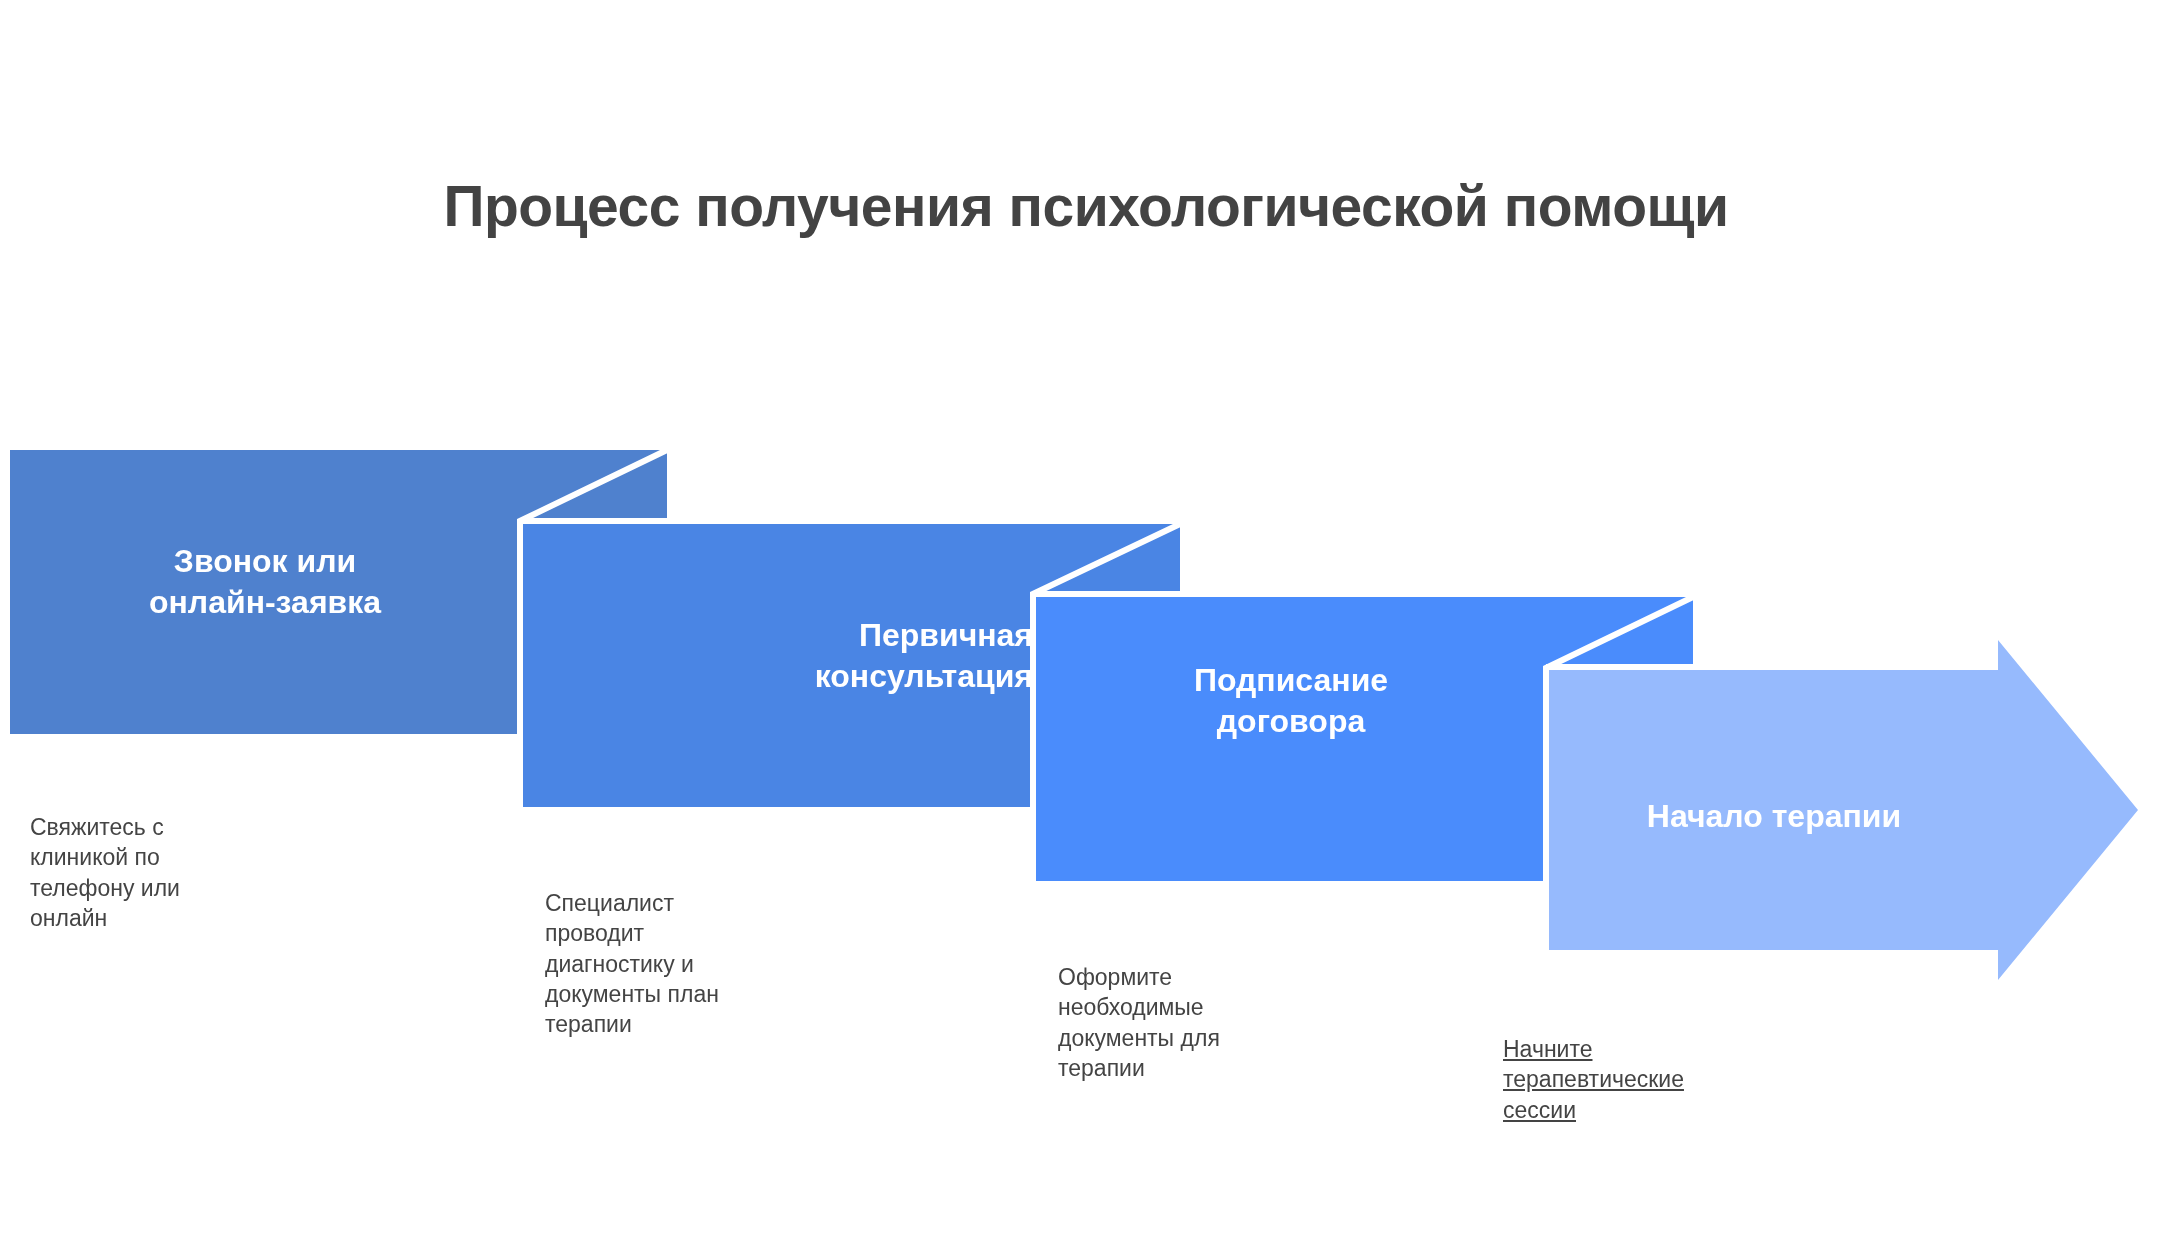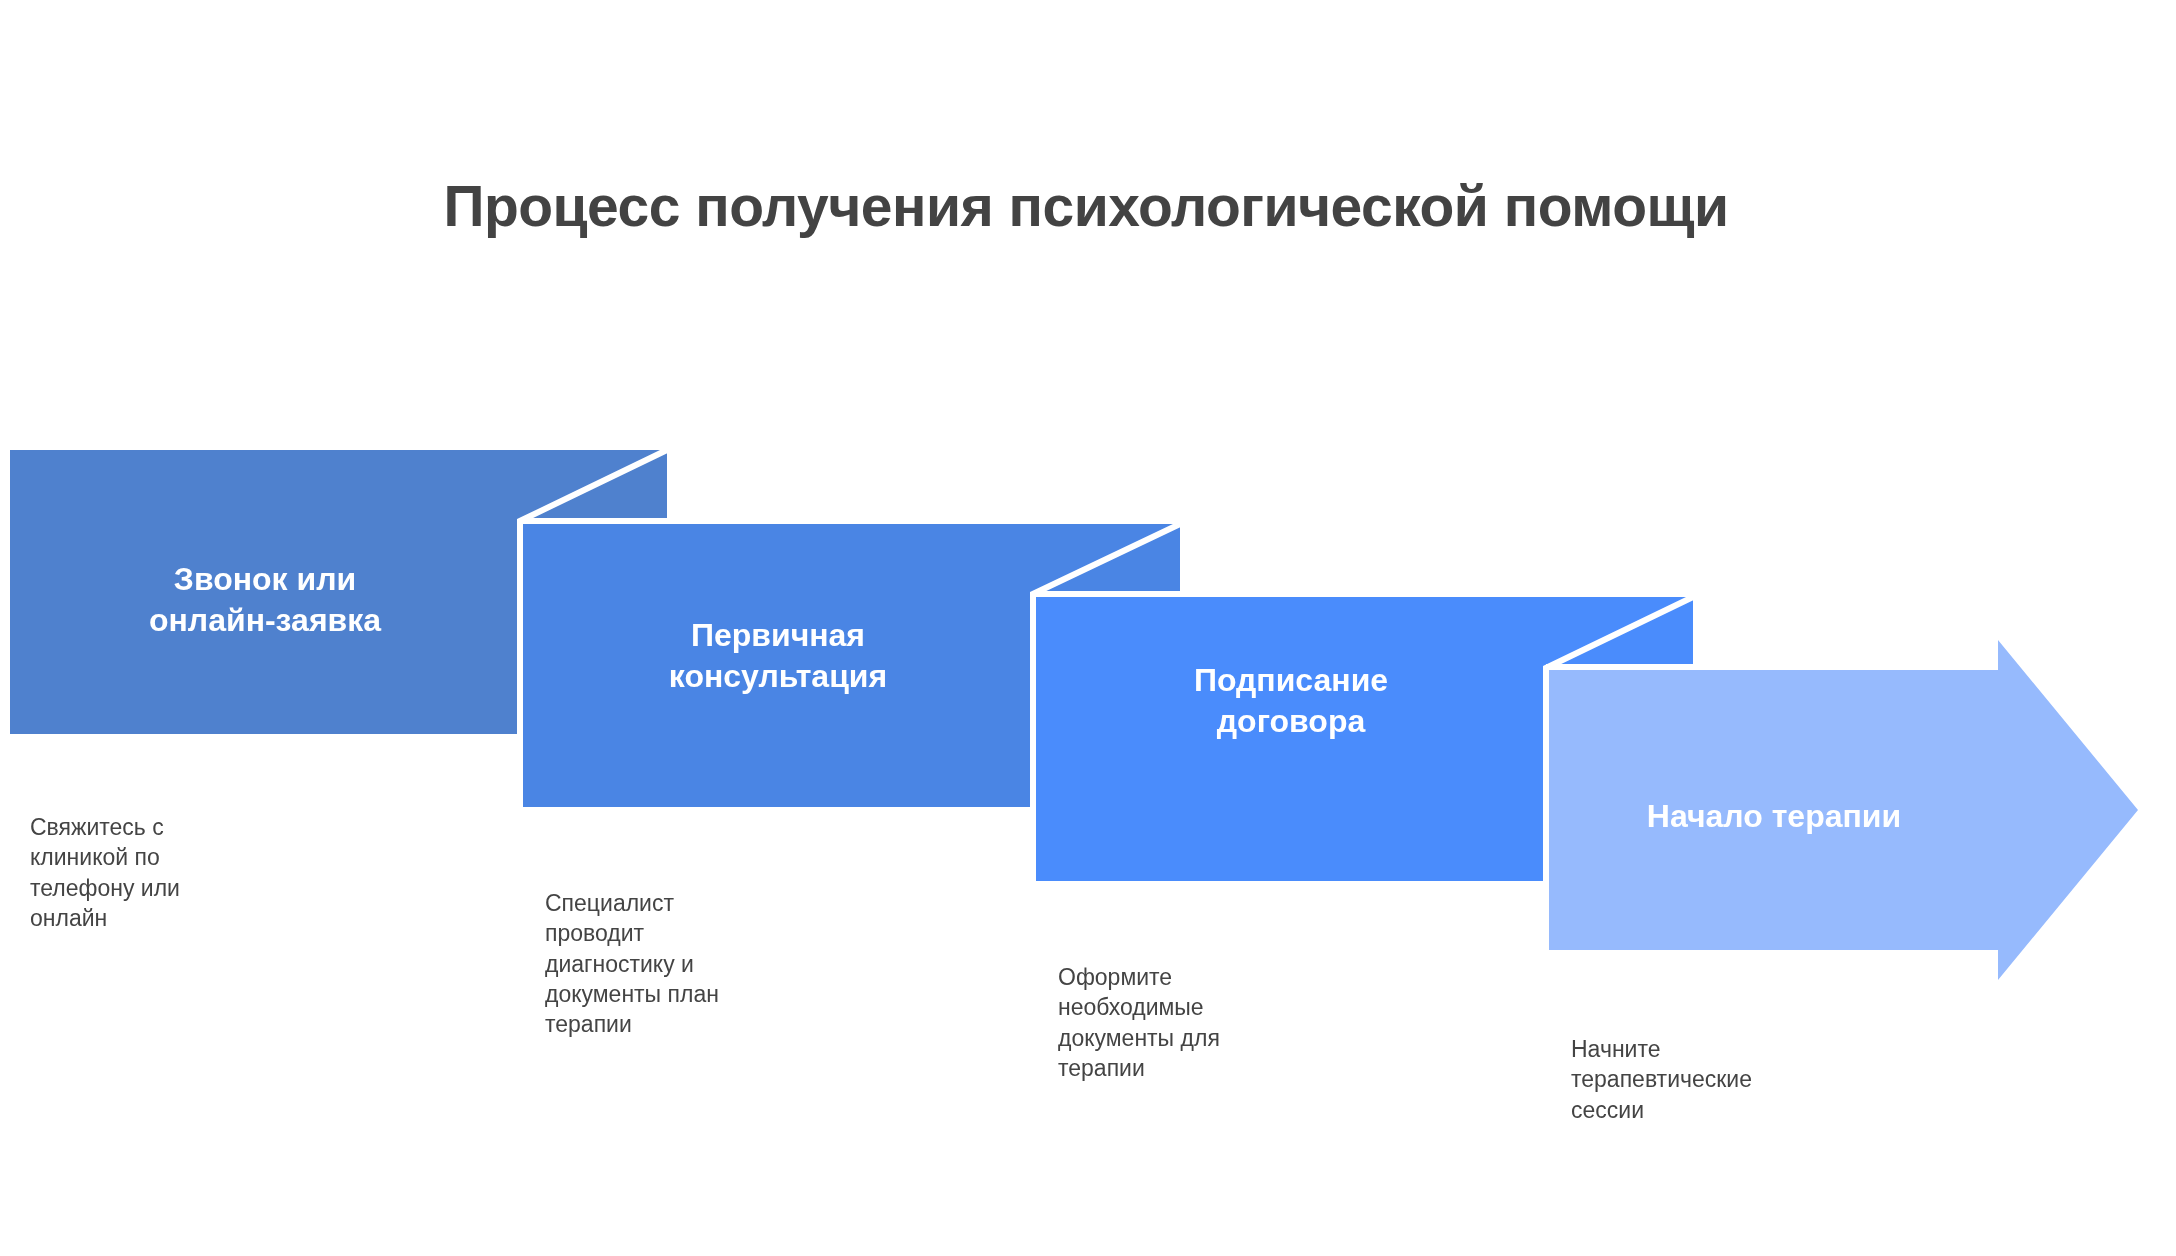--- a/index.html
+++ b/index.html
@@ -47,36 +47,36 @@
   .step-heading {
     position: absolute;
     color: #ffffff;
     font-weight: bold;
     text-align: center;
     line-height: 1.28;
     white-space: pre-line;
     pointer-events: none;
   }
   #step-heading-0 { left: 10px;   top: 541px; width: 510px; font-size: 32px; }
-  #step-heading-1 { left: 523px;  top: 615px; width: 510px; font-size: 32px; }
+  #step-heading-1 { left: 523px;  top: 615px; width: 510px; font-size: 32px; text-align: right; }
   #step-heading-2 { left: 1036px; top: 660px; width: 510px; font-size: 32px; }
   #step-heading-3 { left: 1549px; top: 790px; width: 450px; font-size: 32px; margin-top: 6px; }
 
   
   .step-caption {
     position: absolute;
     color: #444444;
     font-size: 23px;
     line-height: 1.32;
     white-space: pre-line;
   }
   #step-caption-0 { left: 30px;   top: 812px;  width: 430px; }
   #step-caption-1 { left: 545px;  top: 888px;  width: 430px; }
   #step-caption-2 { left: 1058px; top: 962px;  width: 430px; }
-  #step-caption-3 { left: 1571px; top: 1034px; width: 430px; }
+  #step-caption-3 { left: 1503px; top: 1034px; width: 430px; text-decoration: underline; }
 </style>
 </head>
 <body>
 
 <div id="stage" style="background: rgb(255, 255, 255);">
 
   <h1 id="page-title" style="color: rgb(67, 67, 67);">Процесс получения психологической помощи</h1>
 
   <svg id="diagram-svg" viewBox="0 0 2176 1256" preserveAspectRatio="none">
 
@@ -99,21 +99,21 @@
     <g>
       <polyline points="667,450 520,521 520,734" fill="none" stroke="#ffffff" stroke-width="6"></polyline>
       <polyline points="1180,524 1033,594 1033,807" fill="none" stroke="#ffffff" stroke-width="6"></polyline>
       <polyline points="1693,597 1546,668 1546,881" fill="none" stroke="#ffffff" stroke-width="6"></polyline>
       <line x1="520" y1="521" x2="1180" y2="521" stroke="#ffffff" stroke-width="6"></line>
       <line x1="1033" y1="594" x2="1693" y2="594" stroke="#ffffff" stroke-width="6"></line>
       <line x1="1546" y1="667" x2="1998" y2="667" stroke="#ffffff" stroke-width="6"></line>
     </g>
   </svg>
 
-  <div class="step-heading" id="step-heading-0" style="color: rgb(255, 255, 255); margin-top: 18px;">Звонок или
+  <div class="step-heading" id="step-heading-0" style="color: rgb(255, 255, 255);">Звонок или
 онлайн-заявка</div>
   <div class="step-heading" id="step-heading-1" style="color: rgb(255, 255, 255);">Первичная
 консультация</div>
   <div class="step-heading" id="step-heading-2" style="color: rgb(255, 255, 255);">Подписание
 договора</div>
   <div class="step-heading" id="step-heading-3" style="color: rgb(255, 255, 255);">Начало терапии</div>
 
   <div class="step-caption" id="step-caption-0" style="color: rgb(68, 68, 68);">Свяжитесь с
 клиникой по
 телефону или

